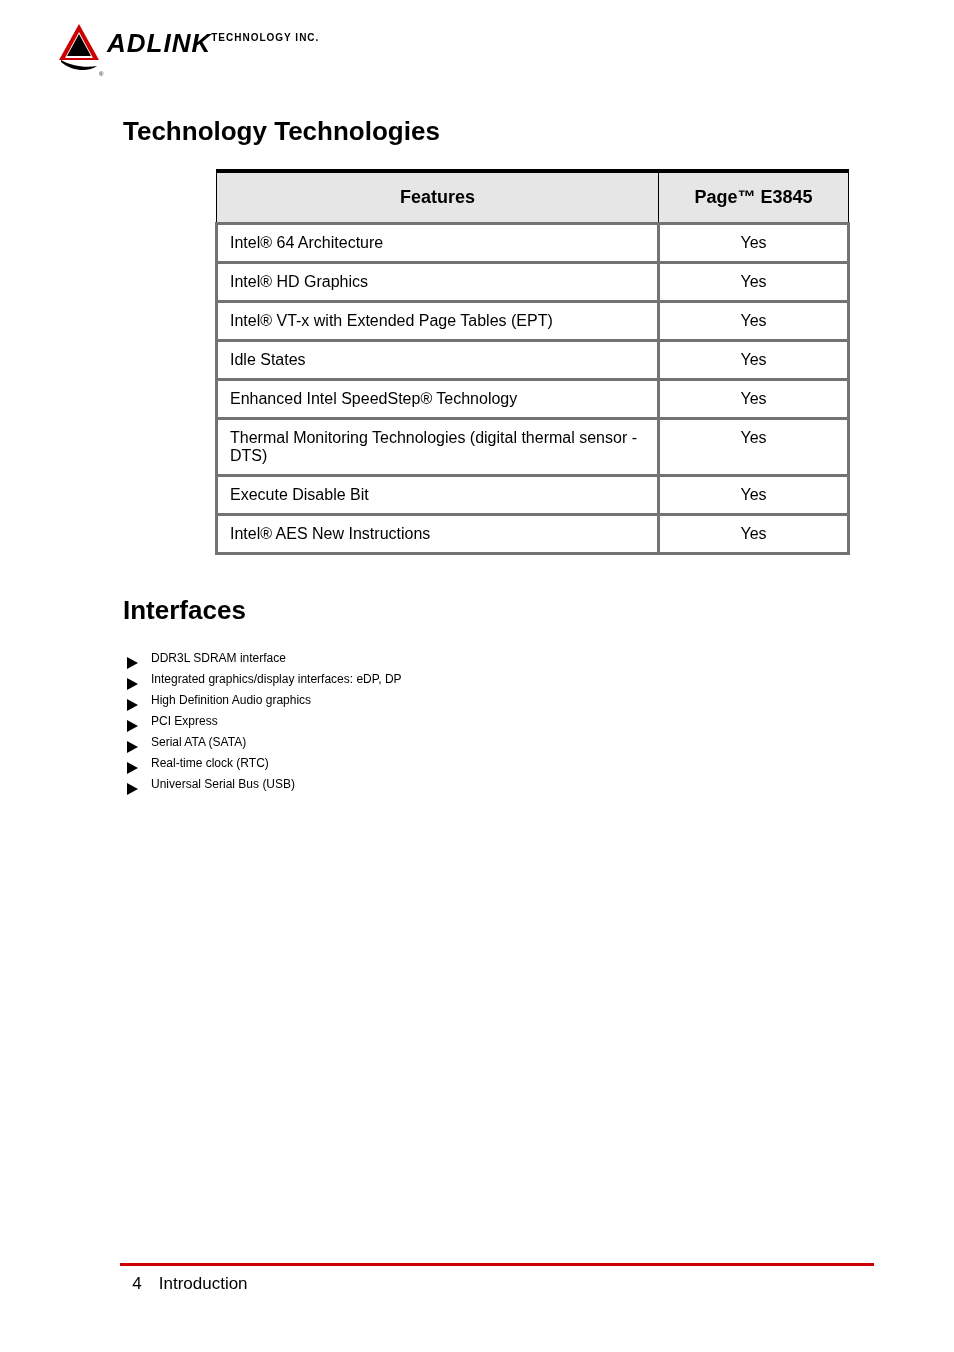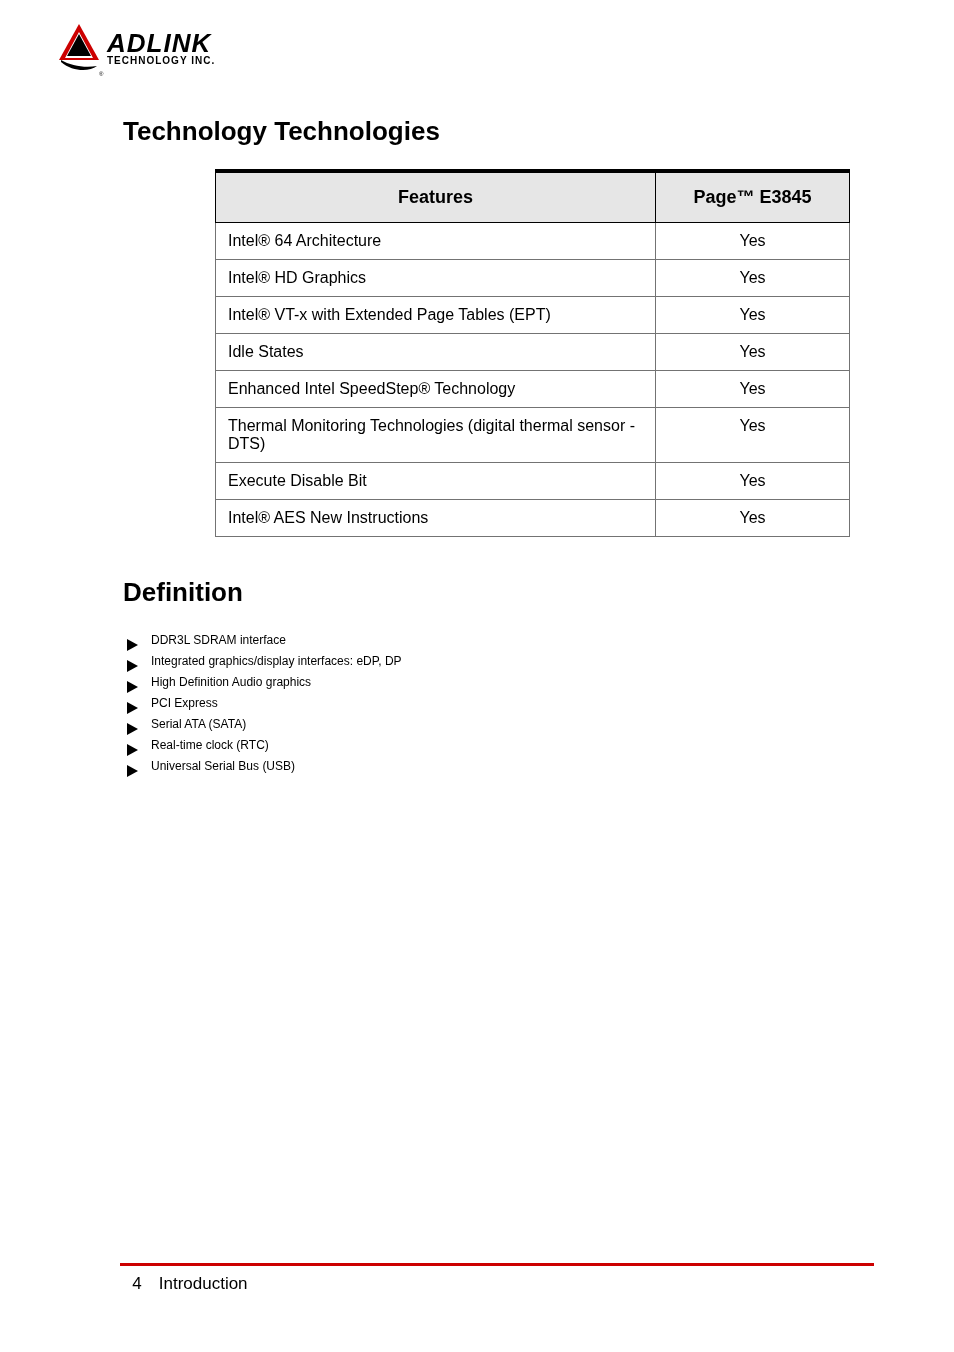--- a/index.html
+++ b/index.html
@@ -23,21 +23,21 @@
     gap: 2px;
   }
   .logo-mark {
     position: relative;
     width: 50px;
     height: 54px;
   }
   .logo-mark svg { display:block; }
   .logo-text {
     display: flex;
-    flex-direction: column;
+    flex-direction: row;
     margin-top: 10px;
   }
   .logo-text .brand {
     font-family: Arial, sans-serif;
     font-weight: 900;
     font-size: 26px;
     letter-spacing: 1px;
     line-height: 0.9;
     font-style: italic;
   }
@@ -74,21 +74,21 @@
     padding: 14px 8px;
     border: 1px solid #000;
     text-align: center;
   }
   table.features thead th {
     border-top: 4px solid #000;
   }
   table.features td {
     font-size: 16px;
     padding: 9px 12px;
-    border: 1px solid #737373;
+    border: 3px solid #737373;
     vertical-align: top;
   }
   table.features td.col-feat {
     width: 415px;
   }
   table.features td.col-val {
     text-align: center;
     white-space: nowrap;
   }
   
@@ -197,21 +197,21 @@
             <td class="col-val">Yes</td>
           </tr>
           <tr>
             <td class="col-feat">Intel® AES New Instructions</td>
             <td class="col-val">Yes</td>
           </tr>
         </tbody>
       </table>
     </div>
 
-    <h2 class="section">Definition</h2>
+    <h2 class="section">Interfaces</h2>
 
     <ul class="if-list">
       <li>DDR3L SDRAM interface</li>
       <li>Integrated graphics/display interfaces: eDP, DP</li>
       <li>High Definition Audio graphics</li>
       <li>PCI Express</li>
       <li>Serial ATA (SATA)</li>
       <li>Real-time clock (RTC)</li>
       <li>Universal Serial Bus (USB)</li>
     </ul>

